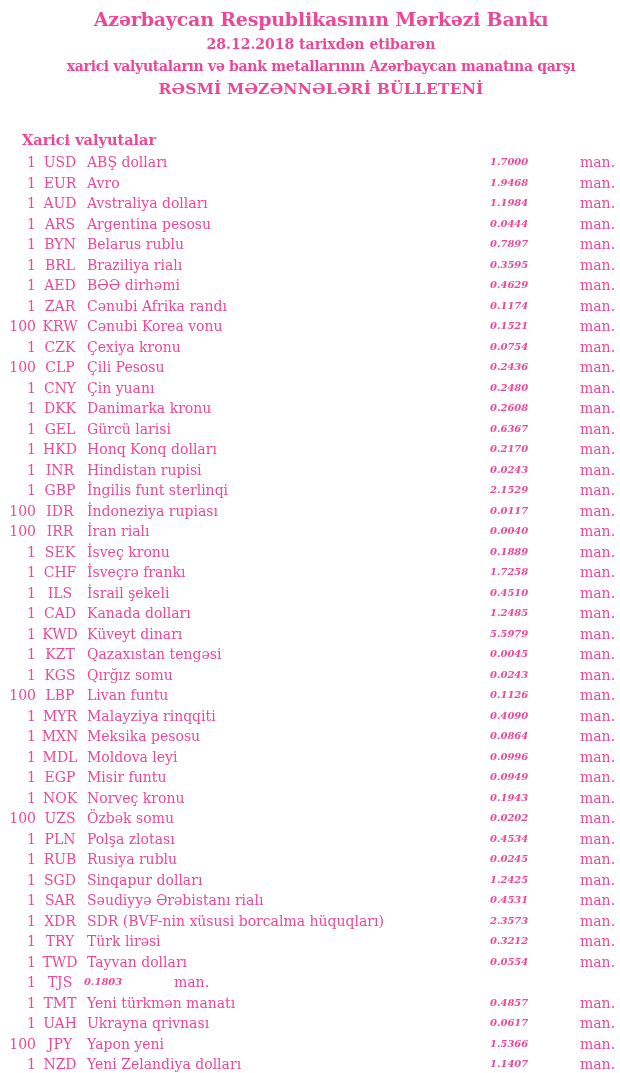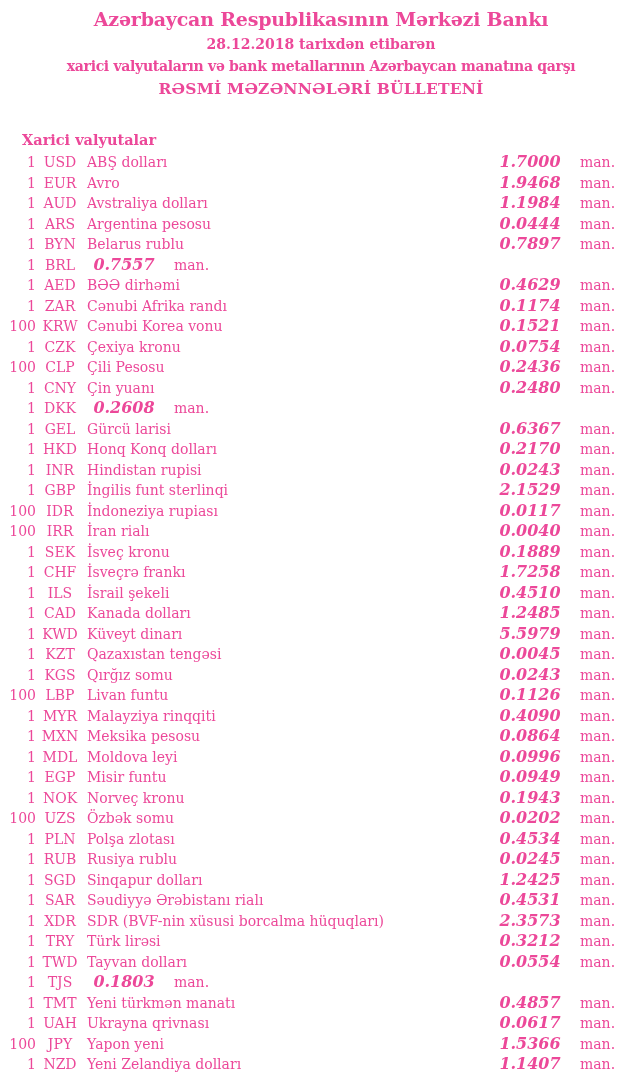--- a/index.html
+++ b/index.html
@@ -84,25 +84,25 @@
     text-align: center;
     flex: 0 0 auto;
   }
   .name {
     flex: 1 1 auto;
     padding-left: 3px;
     overflow: hidden;
   }
   .rate {
     width: 80px;
-    text-align: center;
+    text-align: left;
     flex: 0 0 auto;
     font-weight: bold;
     font-style: italic;
-    font-size: 16px;
+    font-size: 10px;
   }
   .unit {
     width: 50px;
     padding-left: 10px;
     box-sizing: border-box;
     flex: 0 0 auto;
   }
 </style>
 </head>
 <body>
@@ -150,21 +150,22 @@
       <div class="row">
       <span class="qty">1</span>
       <span class="code">BYN</span>
       <span class="name">Belarus rublu</span>
       <span class="rate">0.7897</span>
       <span class="unit">man.</span>
     </div>
       <div class="row">
       <span class="qty">1</span>
       <span class="code">BRL</span>
-      <span class="rate">0.7557</span>
+      <span class="name">Braziliya rialı</span>
+      <span class="rate">0.3595</span>
       <span class="unit">man.</span>
     </div>
       <div class="row">
       <span class="qty">1</span>
       <span class="code">AED</span>
       <span class="name">BƏƏ dirhəmi</span>
       <span class="rate">0.4629</span>
       <span class="unit">man.</span>
     </div>
       <div class="row">
@@ -198,20 +199,21 @@
       <div class="row">
       <span class="qty">1</span>
       <span class="code">CNY</span>
       <span class="name">Çin yuanı</span>
       <span class="rate">0.2480</span>
       <span class="unit">man.</span>
     </div>
       <div class="row">
       <span class="qty">1</span>
       <span class="code">DKK</span>
+      <span class="name">Danimarka kronu</span>
       <span class="rate">0.2608</span>
       <span class="unit">man.</span>
     </div>
       <div class="row">
       <span class="qty">1</span>
       <span class="code">GEL</span>
       <span class="name">Gürcü larisi</span>
       <span class="rate">0.6367</span>
       <span class="unit">man.</span>
     </div>

